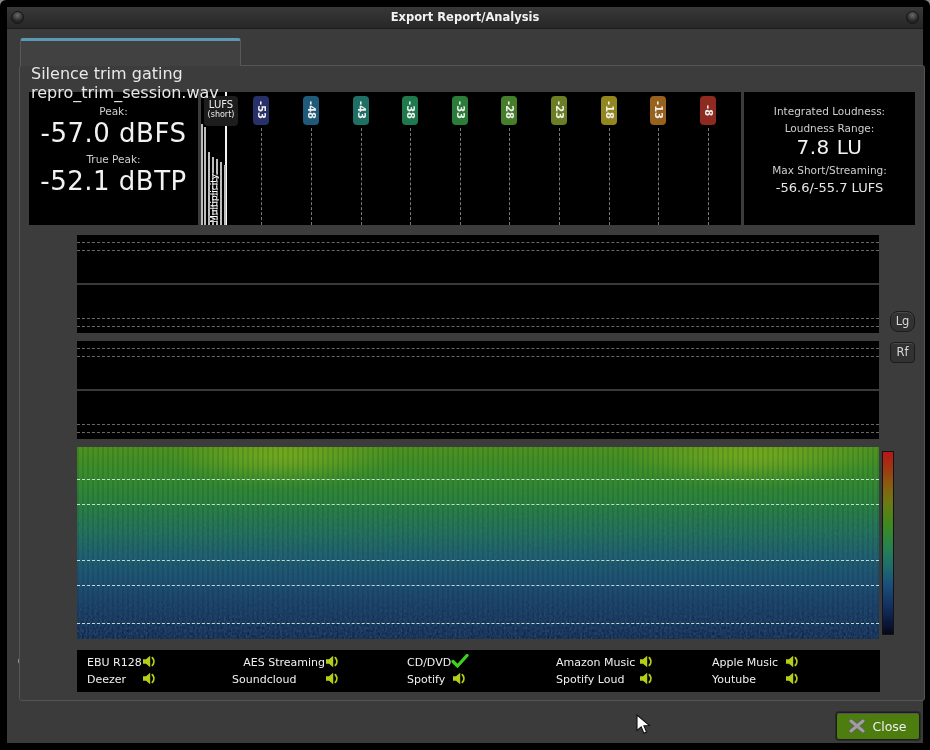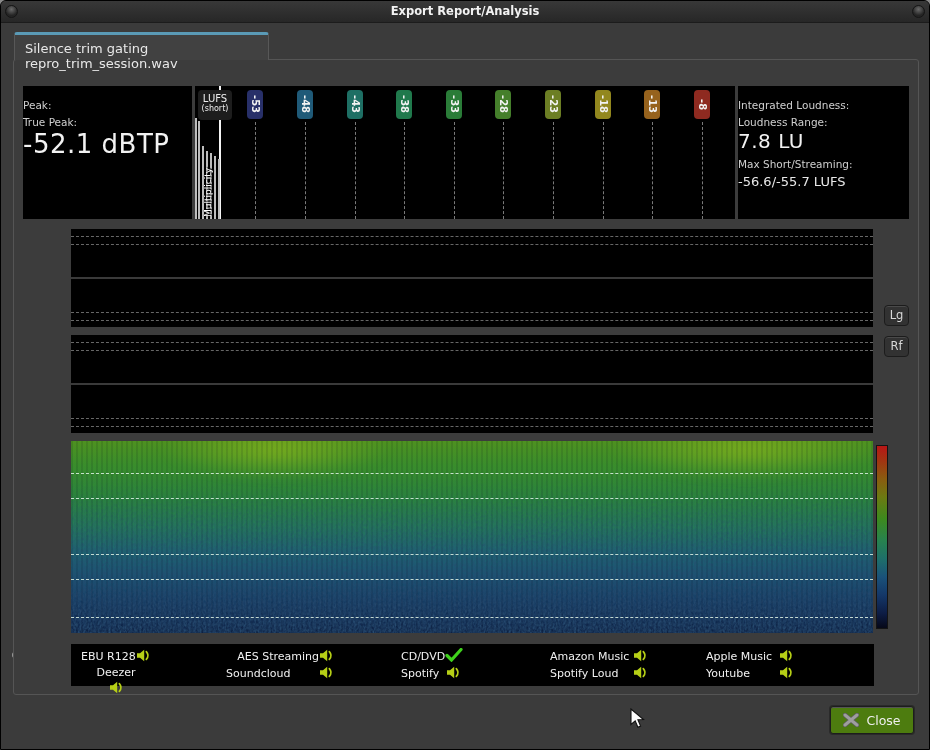--- a/index.html
+++ b/index.html
@@ -2,44 +2,44 @@
 <html><head>
 <meta charset="utf-8">
 <style>
   html,body{margin:0;padding:0;background:#8a8a8a;}
   *{box-sizing:border-box;}
   #stage{position:relative;width:930px;height:750px;overflow:hidden;
          font-family:"DejaVu Sans","Liberation Sans",sans-serif;color:#e6e6e6;}
   .abs{position:absolute;}
 
   
-  #window{position:absolute;inset:0;background:#3b3b3b;border:1px solid #000000;
+  #window{position:absolute;inset:0;background:#3b3b3b;border:7px solid #000000;
           border-radius:6px 6px 0 0;}
   #titlebar{position:absolute;left:0;top:0;width:100%;height:22px;
             background:linear-gradient(#383838,#272727);
             border-bottom:1px solid #1c1c1c;border-radius:5px 5px 0 0;}
   #title{position:absolute;left:0;right:0;top:3px;text-align:center;
          font-size:11.5px;font-weight:bold;color:#f2f2f2;}
   .orb{position:absolute;top:4px;width:13px;height:13px;border-radius:50%;
        background:radial-gradient(circle at 50% 30%,#6a6a6a,#242424 65%);
        border:1px solid #151515;}
   #orb-left{left:4px;} #orb-right{right:4px;}
 
   
-  #tab{position:absolute;left:13px;top:31px;width:255px;height:28px;
+  #tab{position:absolute;left:13px;top:31px;width:221px;height:28px;
        background:#414141;border:1px solid #585858;border-bottom:none;
        border-top:3px solid #5a9ab6;border-radius:3px 3px 0 0;
-       font-size:13px;color:#e8e8e8;padding:6px 0 0 10px;z-index:3;}
+       font-size:16px;color:#e8e8e8;padding:23px 0 0 10px;z-index:3;}
   #frame{position:absolute;left:12px;top:58px;width:906px;height:636px;
          border:1px solid #555;border-radius:3px;background:#3c3c3c;z-index:1;}
 
   .blackpanel{position:absolute;background:#000;z-index:2;}
 
   
-  .info{padding-top:8px;}
+  .info{text-align:center;padding-top:8px;}
   .info .small{font-size:10.5px;color:#cfcfcf;margin-top:5px;}
   .info .big{font-size:26px;color:#f2f2f2;margin-top:1px;letter-spacing:.5px;}
   .info .mid{font-size:13px;color:#e8e8e8;margin-top:4px;}
 
   
   #meter{overflow:hidden;}
   .m-badge{position:absolute;top:4px;width:16px;height:29px;border-radius:4px;
            display:flex;align-items:center;justify-content:center;z-index:3;}
   .m-badge span{writing-mode:vertical-rl;font-size:10px;font-weight:bold;color:#f2f2f2;line-height:1;}
   .m-dash{position:absolute;top:36px;bottom:0;width:0;border-left:1px dashed #7a7a7a;z-index:1;}
@@ -116,20 +116,21 @@
     <div class="orb" id="orb-left"></div>
     <div id="title">Export Report/Analysis</div>
     <div class="orb" id="orb-right"></div>
   </div>
 
   <div id="tab">Silence trim gating repro_trim_session.wav</div>
   <div id="frame"></div>
 
   <div class="blackpanel info" style="left:22px;top:85px;width:169px;height:133px;">
     <div class="small">Peak:</div>
+    <div class="big">-57.0 dBFS</div>
     <div class="small">True Peak:</div>
     <div class="big">-52.1 dBTP</div>
   </div>
 
   <div id="meter" class="blackpanel" style="left:194px;top:85px;width:540px;height:133px;">
     <div id="meter-now"></div>
     <div id="lufs-badge">
       <div class="l1">LUFS</div>
       <div class="l2">(short)</div>
     </div>
@@ -215,21 +216,21 @@
         <div class="gut-label" style="left: 36px; top: 243px;">-9</div>
         <div class="gut-label" style="left: 36px; top: 311px;">-9</div>
         <div class="rot-unit" style="left: 24px; top: 277px;">dBFS</div>
         <div class="gut-label" style="left: 36px; top: 341px;">-3</div>
         <div class="gut-label" style="left: 36px; top: 425px;">-3</div>
         <div class="gut-label" style="left: 36px; top: 349px;">-9</div>
         <div class="gut-label" style="left: 36px; top: 417px;">-9</div>
         <div class="rot-unit" style="left: 24px; top: 383px;">dBFS</div>
       </div>
 
-  <div class="sqbtn" style="left:883px;top:304px;">Lg</div>
+  <div class="sqbtn" style="left:883px;top:304px;border-radius:8px;">Lg</div>
   <div class="sqbtn" style="left:883px;top:335px;">Rf</div>
 
   <div id="spectro" class="blackpanel" style="left:70px;top:440px;">
     <div class="glow" style="left:90px;width:230px;"></div>
     <div class="glow" style="left:540px;width:270px;"></div>
     <svg id="spec-noise" width="802" height="192" preserveAspectRatio="none">
       <defs>
         <filter id="nf" x="0" y="0" width="100%" height="100%">
           <feTurbulence type="fractalNoise" baseFrequency="0.55 0.35" numOctaves="2" seed="7"></feTurbulence>
           <feColorMatrix type="matrix" values="0 0 0 0 0.02  0 0 0 0 0.07  0 0 0 0 0.16  0.9 0.9 0.9 0 -0.85"></feColorMatrix>
@@ -281,21 +282,21 @@
   </div>
   <div id="confpanel" class="blackpanel" style="left:70px;top:643px;">
         <div class="conf-col" style="left: 10px; width: 70px;">
           <div class="conf-cell" style="top: 5px;">
             <span class="conf-name">EBU R128</span>
             <span><svg width="15" height="13" viewBox="0 0 15 13">
                 <path d="M1 4.2 h3 l4.2-3.4 v11.4 L4 8.8 H1 Z" fill="#b6cf16"></path>
                 <path d="M10.3 2.6 q3.4 3.9 0 7.8" stroke="#b6cf16" stroke-width="1.7" fill="none" stroke-linecap="round"></path>
               </svg></span>
           </div>
-          <div class="conf-cell" style="top: 22px; flex-direction: column;">
+          <div class="conf-cell" style="top: 22px;">
             <span class="conf-name">Deezer</span>
             <span><svg width="15" height="13" viewBox="0 0 15 13">
                 <path d="M1 4.2 h3 l4.2-3.4 v11.4 L4 8.8 H1 Z" fill="#b6cf16"></path>
                 <path d="M10.3 2.6 q3.4 3.9 0 7.8" stroke="#b6cf16" stroke-width="1.7" fill="none" stroke-linecap="round"></path>
               </svg></span>
           </div>
         </div>
         <div class="conf-col" style="left: 155px; width: 108px;">
           <div class="conf-cell" style="top: 5px; justify-content: flex-end;">
             <span class="conf-name">AES Streaming</span>

